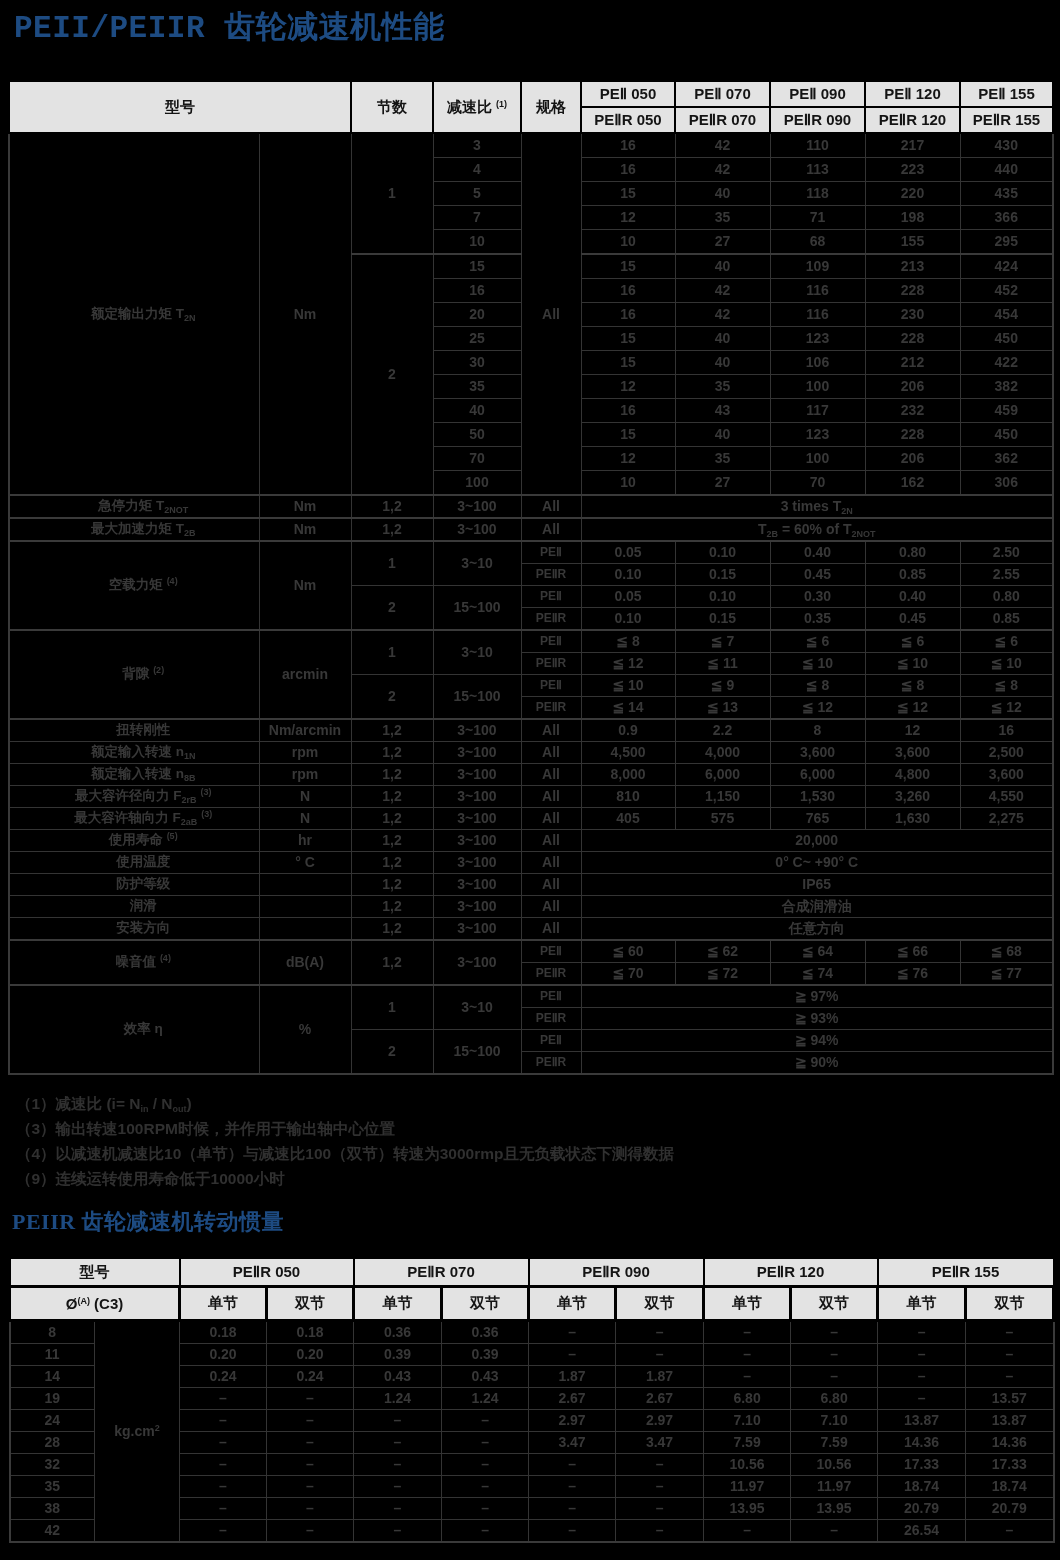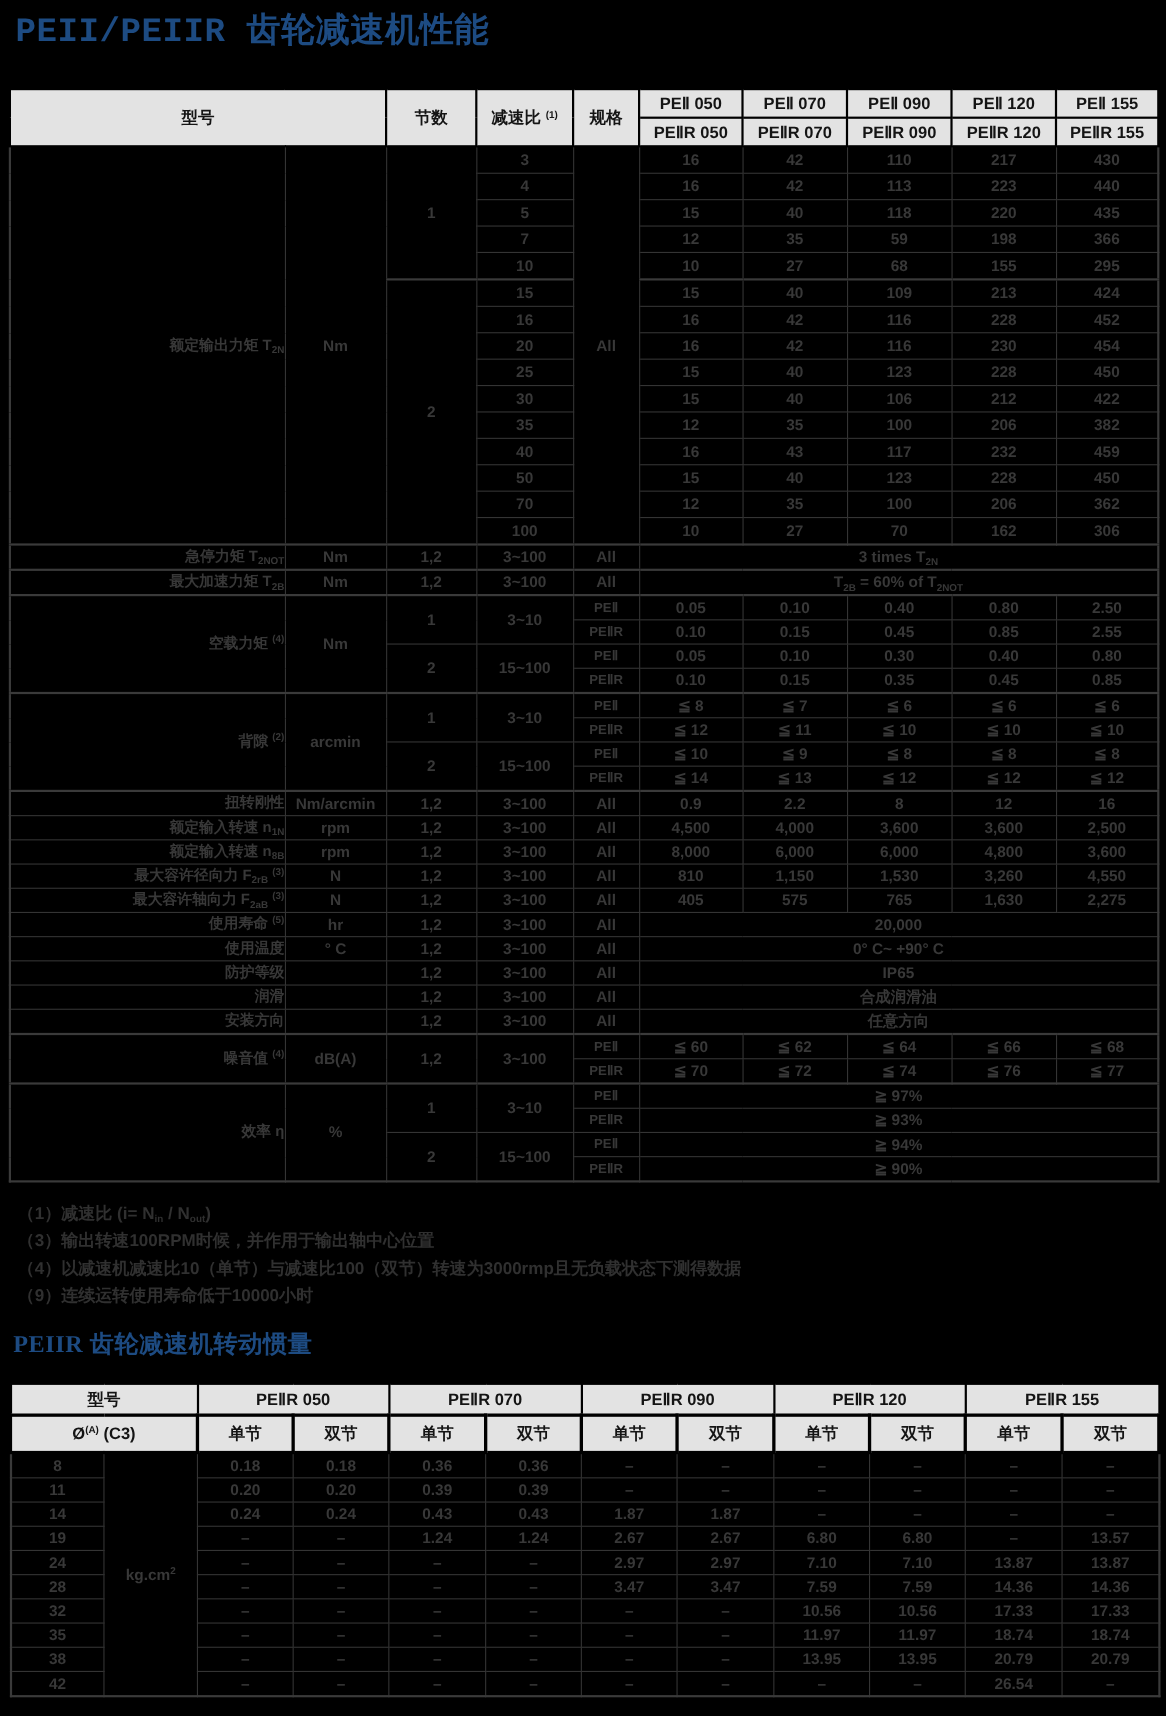--- a/index.html
+++ b/index.html
@@ -27,21 +27,21 @@
   .inertia tr.h1 th{height:26px;}
   .inertia tr.h2 th{height:31px;border-width:3px;margin-top:28px;}
   .perf tbody,.inertia tbody{border:2px solid #3a3a3a;}
   td{
     border:1px solid #343434;color:#383838;background:#000;
     font-size:14px;font-weight:700;text-align:center;
     padding:0;height:21px;line-height:1.05;
   }
   .perf tr.tall td{height:23px;}
   tr.tb td{border-top:2px solid #3a3a3a;}
-  td.lbl{text-align:right;padding-left:18px;font-size:13.5px;}
+  td.lbl{text-align:center;padding-left:18px;font-size:13.5px;}
   td.spec{font-size:12px;}
   sub{font-size:9px;vertical-align:-3px;line-height:0;}
   sup{font-size:9px;vertical-align:5px;line-height:0;}
   .fnotes{margin:16px 0 0 16px;}
   .fnote{color:#303030;font-size:15.5px;font-weight:700;line-height:25px;}
 </style>
 </head>
 <body>
 
 <h1 class="title1">PEII/PEIIR 齿轮减速机性能</h1>
@@ -105,21 +105,21 @@
         <td class=""><span>15</span></td>
         <td class=""><span>40</span></td>
         <td class=""><span>118</span></td>
         <td class=""><span>220</span></td>
         <td class=""><span>435</span></td>
       </tr>
       <tr class="tall">
         <td class=""><span>7</span></td>
         <td class=""><span>12</span></td>
         <td class=""><span>35</span></td>
-        <td class=""><span>59</span></td>
+        <td class=""><span>71</span></td>
         <td class=""><span>198</span></td>
         <td class=""><span>366</span></td>
       </tr>
       <tr class="tall">
         <td class=""><span>10</span></td>
         <td class=""><span>10</span></td>
         <td class=""><span>27</span></td>
         <td class=""><span>68</span></td>
         <td class=""><span>155</span></td>
         <td class=""><span>295</span></td>

